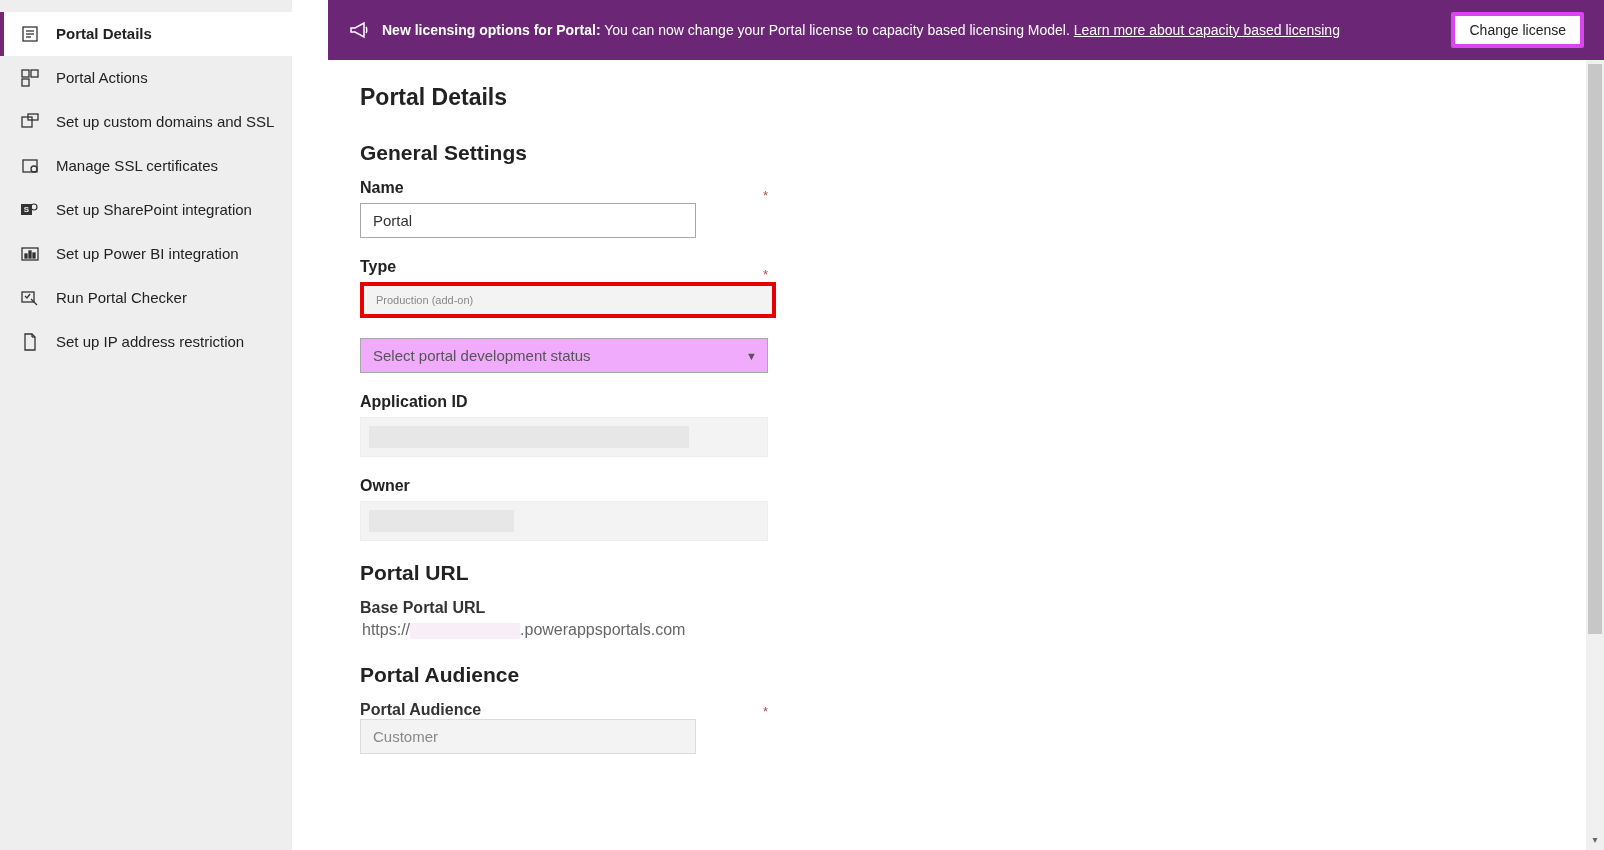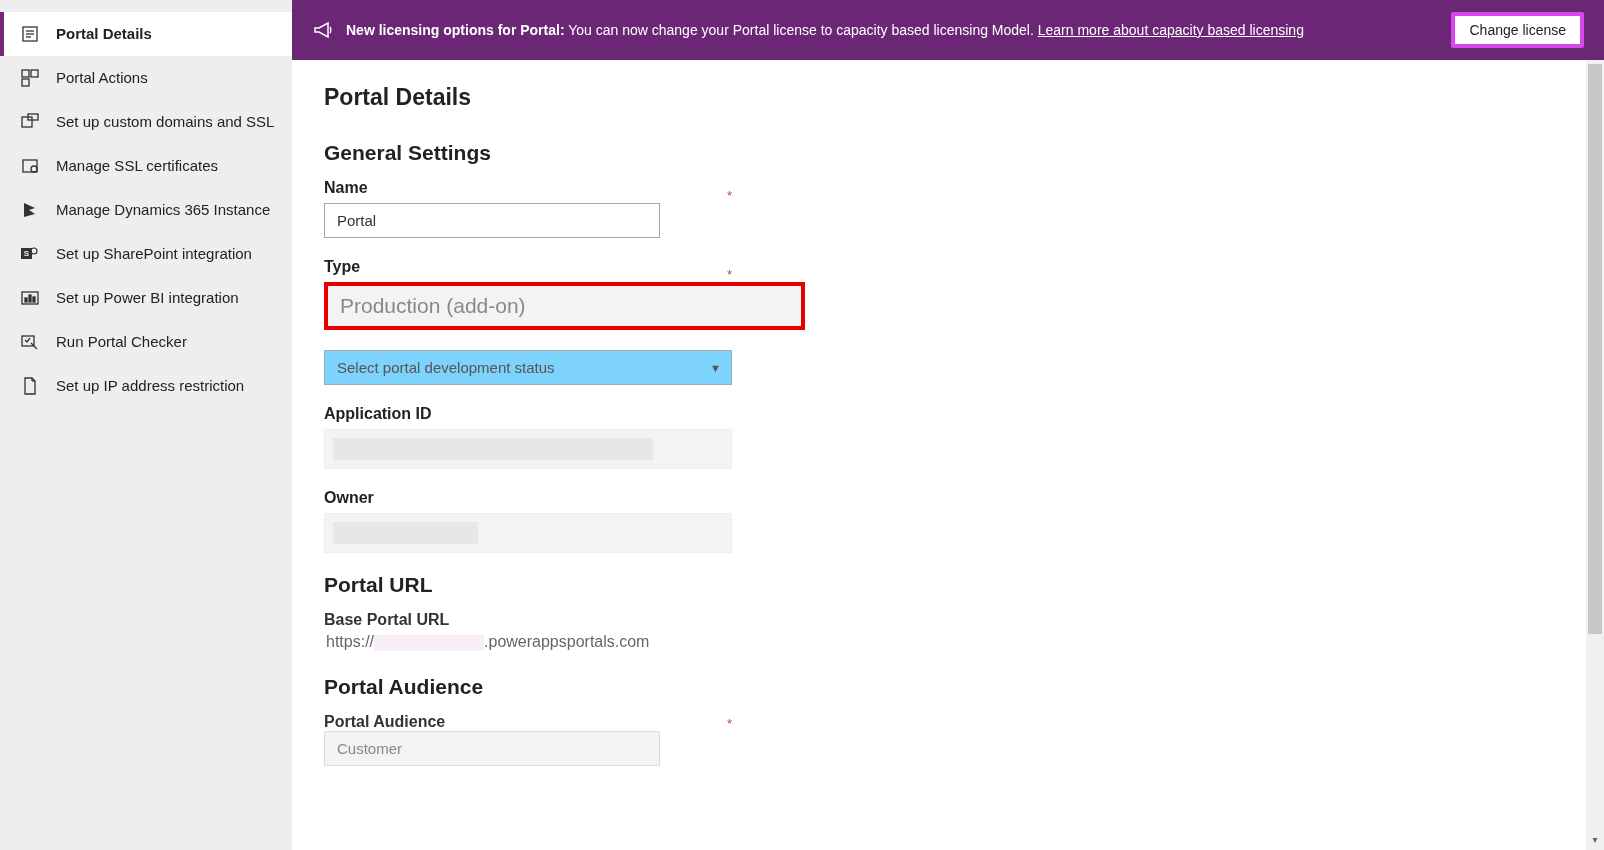--- a/index.html
+++ b/index.html
@@ -56,20 +56,21 @@
       line-height: 1.3;
     }
     .sidebar-item.active .sidebar-label {
       font-weight: 600;
     }
     .main {
       flex: 1;
       display: flex;
       flex-direction: column;
       overflow: hidden;
+      margin-left: 36px;
     }
     .banner {
       background: #6b2775;
       color: #fff;
       display: flex;
       align-items: center;
       padding: 12px 20px;
       font-size: 14px;
     }
     .banner-icon {
@@ -143,34 +144,34 @@
       font-size: 15px;
       color: #333;
       background: #fff;
     }
     .text-input.readonly {
       background: #f3f3f3;
       color: #888;
       border: 1px solid #dcdcdc;
     }
     .type-field {
-      width: 481px;
+      width: 416px;
       padding: 8px 12px;
       border: 4px solid #e60000;
-      font-size: 21px;
+      font-size: 11px;
       color: #888;
       background: #f3f3f3;
     }
     .select-input {
       width: 408px;
       padding: 8px 12px;
       border: 1px solid #a7a7a7;
       font-size: 15px;
       color: #555;
-      background: #7dd3fc;
+      background: #f0abfc;
       position: relative;
     }
     .select-caret {
       position: absolute;
       right: 10px;
       top: 50%;
       transform: translateY(-50%);
       font-size: 11px;
       color: #555;
     }
@@ -272,28 +273,20 @@
     <span class="sidebar-icon">
       <svg width="16" height="16" viewBox="0 0 16 16" stroke="#333" fill="none" stroke-width="1.3">
           <rect x="1" y="2" width="14" height="12"></rect>
           <circle cx="12" cy="11" r="3"></circle>
         </svg>
     </span>
     <span class="sidebar-label">Manage SSL certificates</span>
   </div>
   <div class="sidebar-item">
     <span class="sidebar-icon">
-      <svg width="14" height="16" viewBox="0 0 14 16" stroke="#333" fill="#333" stroke-width="0">
-          <path d="M1 1 L12 6 L6 8 L12 12 L1 15 Z"></path>
-        </svg>
-    </span>
-    <span class="sidebar-label">Manage Dynamics 365 Instance</span>
-  </div>
-  <div class="sidebar-item">
-    <span class="sidebar-icon">
       <svg width="18" height="16" viewBox="0 0 18 16">
           <rect x="0" y="2" width="11" height="11" fill="#333"></rect>
           <text x="5.5" y="10" fill="#eee" font-size="8" text-anchor="middle" font-weight="bold">S</text>
           <circle cx="13" cy="5" r="3" fill="none" stroke="#333" stroke-width="1.2"></circle>
         </svg>
     </span>
     <span class="sidebar-label">Set up SharePoint integration</span>
   </div>
   <div class="sidebar-item">
     <span class="sidebar-icon">

